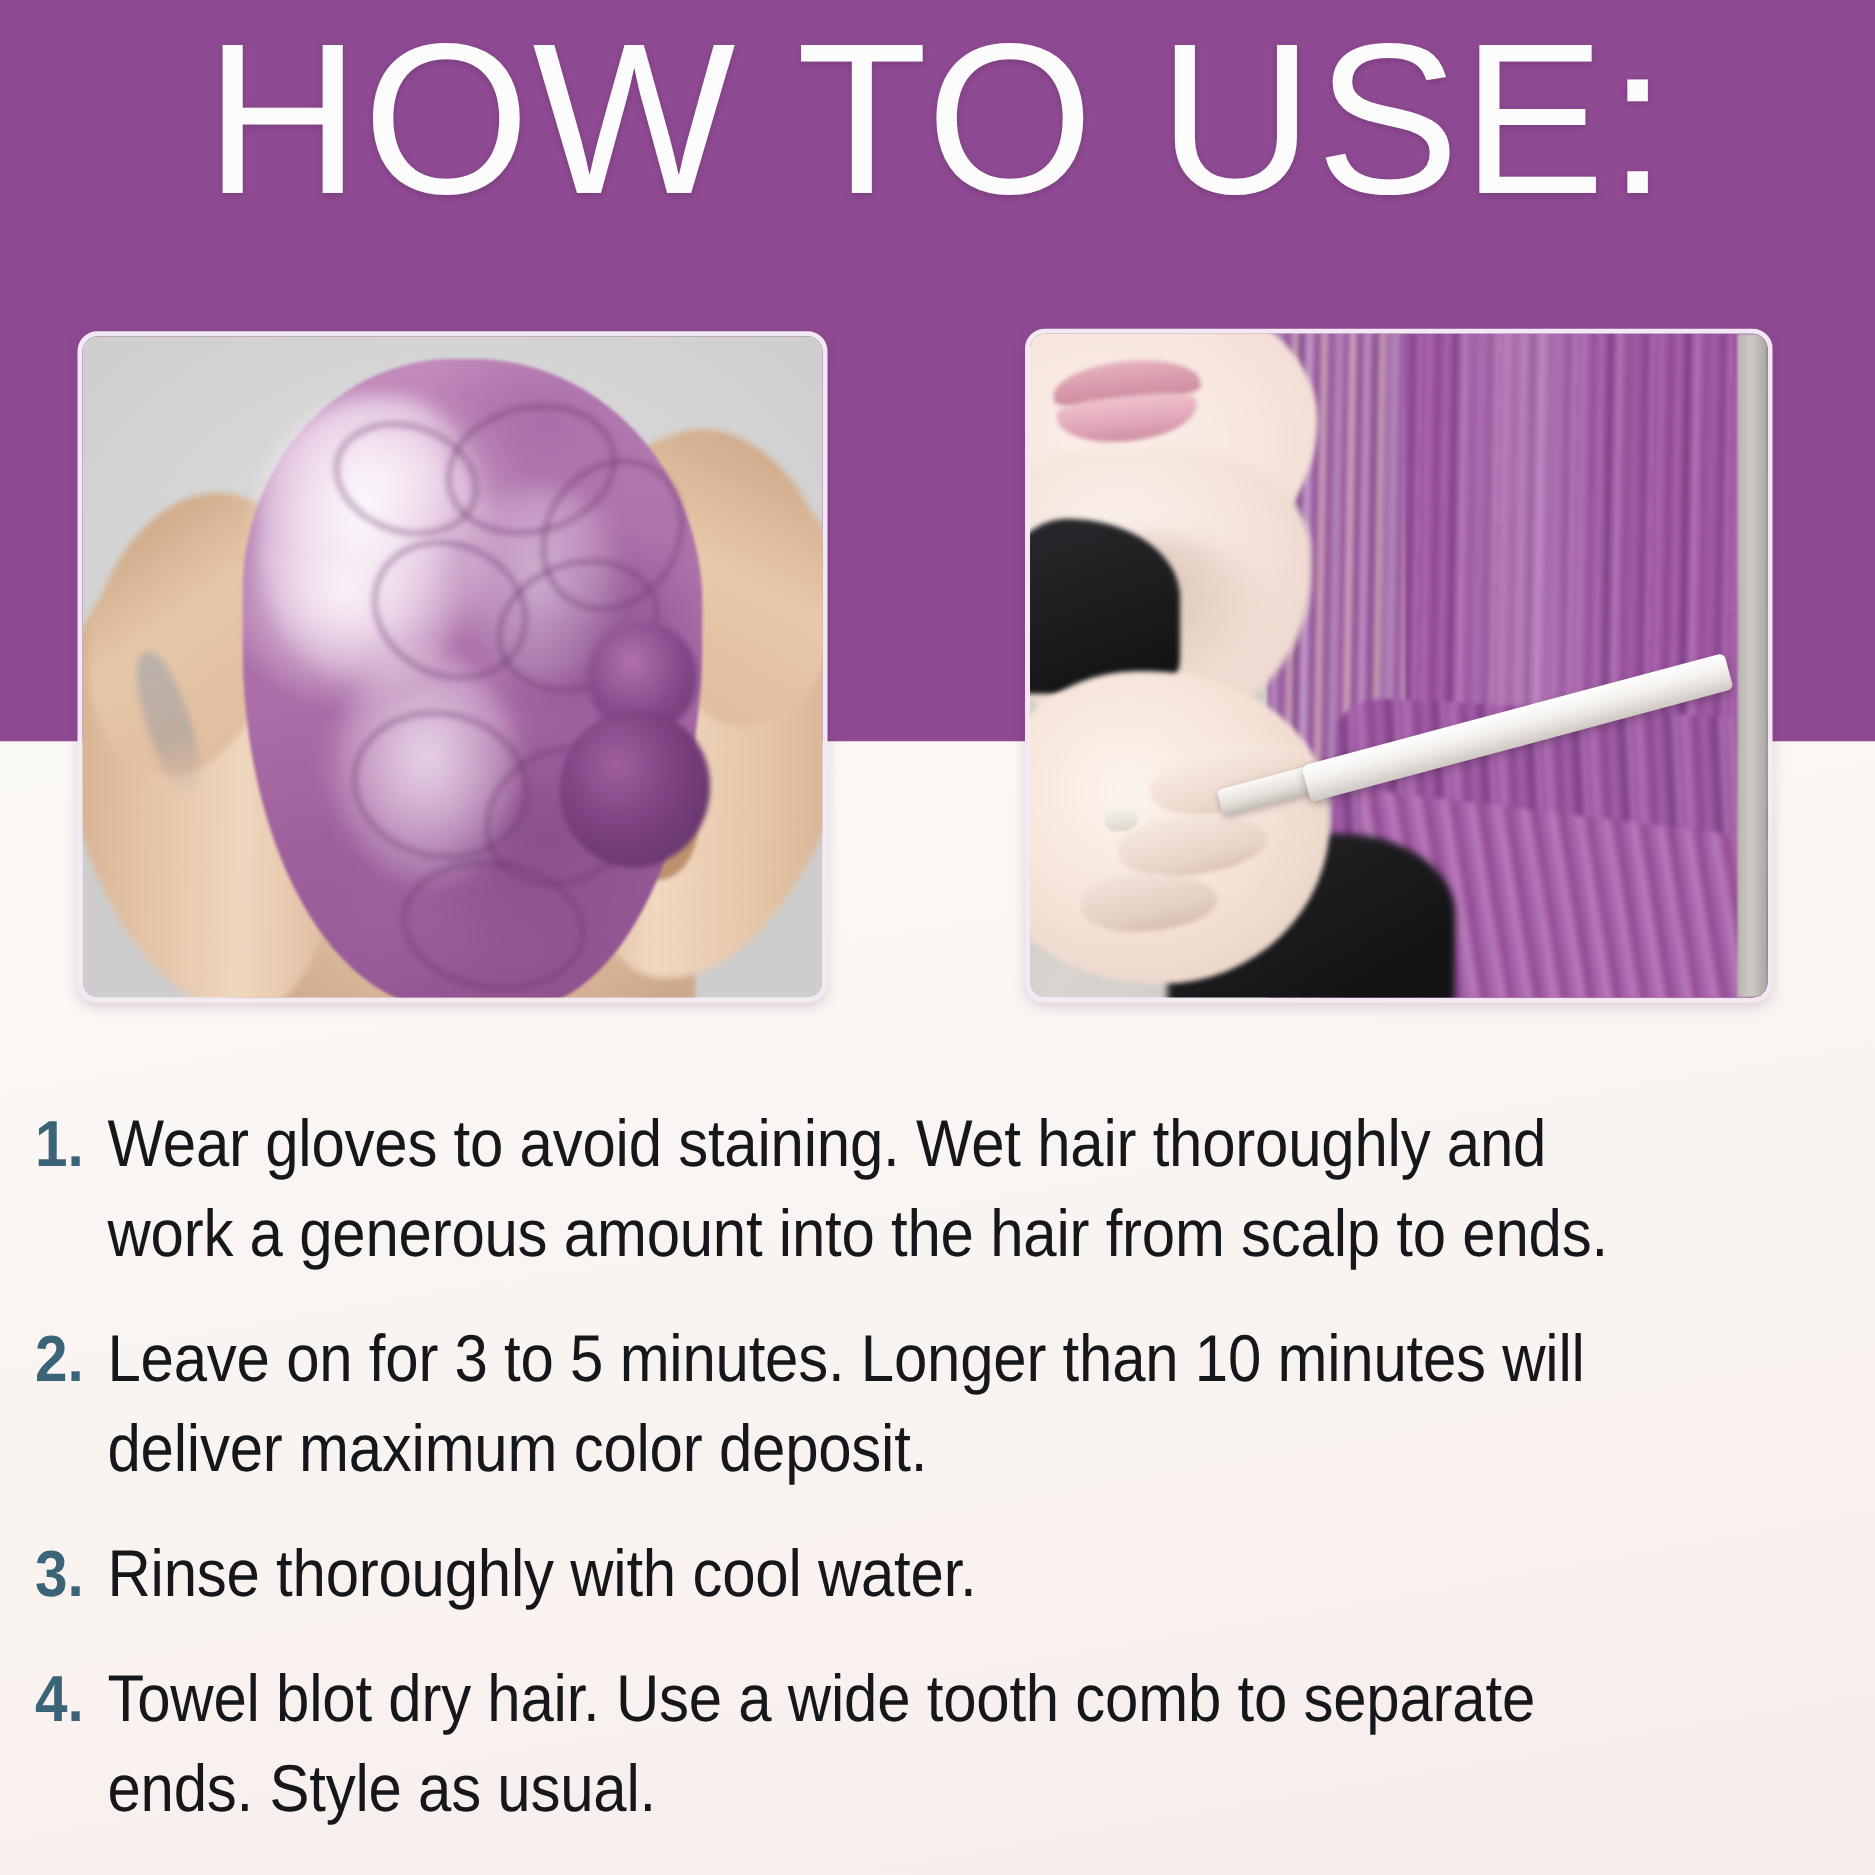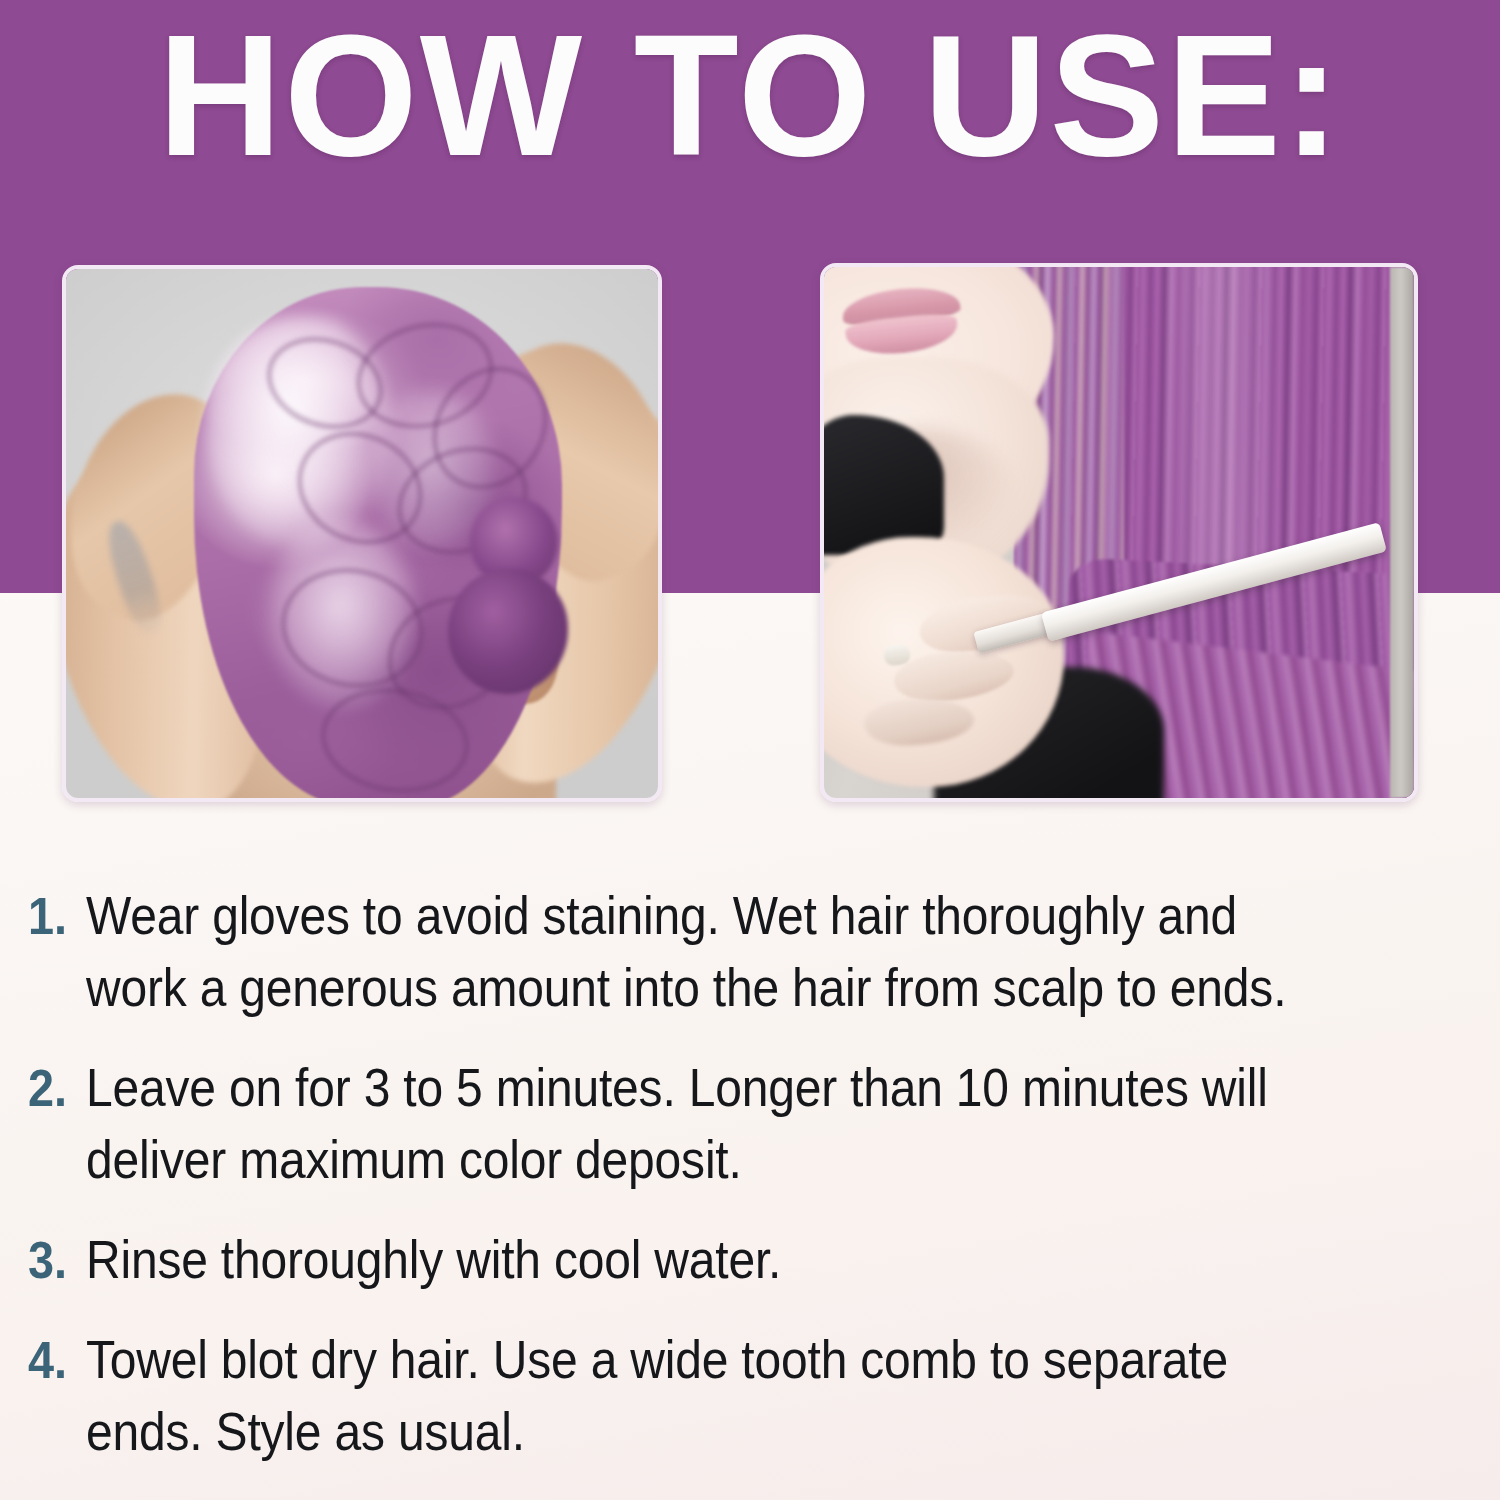--- a/index.html
+++ b/index.html
@@ -34,21 +34,21 @@
   }
 
   .title {
     position: absolute;
     left: 0;
     top: 8px;
     width: 1500px;
     text-align: center;
     color: #fdfcfd;
     font-family: "Liberation Sans", "DejaVu Sans", sans-serif;
-    font-weight: 700;
+    font-weight: 400;
     font-size: 172px;
     line-height: 1.02;
     letter-spacing: 2px;
     transform: scaleX(1.0);
     text-shadow: 0 2px 5px rgba(60,20,65,0.25);
     white-space: nowrap;
   }
 
   
   .photo-card {

